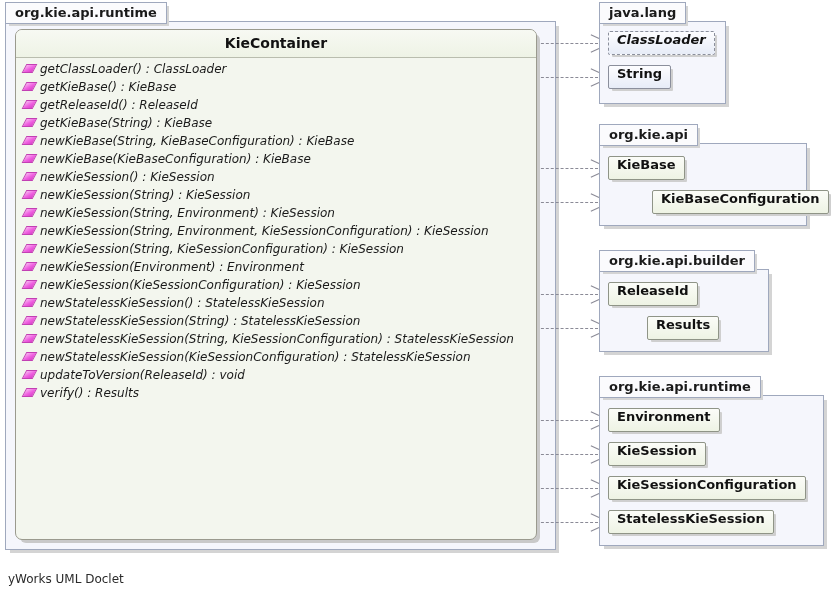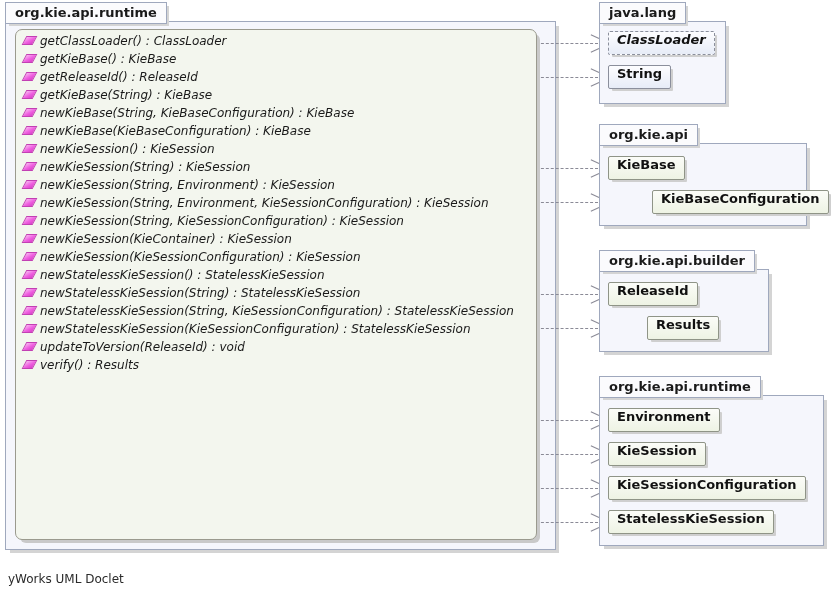--- a/index.html
+++ b/index.html
@@ -146,20 +146,21 @@
 
   <div class="edge" style="left:536px; top:522px; width:62px;"></div>
   <div class="arrow" style="left:590px; top:517px;"></div>
 
   <div class="pkg" style="left:5px; top:2px;">
     <div class="pkg-tab">org.kie.api.runtime</div>
     <div class="pkg-body" style="left:0; top:19px; width:551px; height:529px;"></div>
   </div>
 
   <div class="classnode" style="left:15px; top:29px; width:522px; height:511px;">
+    <div class="class-header">KieContainer</div>
     <div class="members">
       <div class="member">
           <span class="m-icon"></span>
           <span>getClassLoader() : ClassLoader</span>
         </div>
       <div class="member">
           <span class="m-icon"></span>
           <span>getKieBase() : KieBase</span>
         </div>
       <div class="member">
@@ -193,21 +194,21 @@
       <div class="member">
           <span class="m-icon"></span>
           <span>newKieSession(String, Environment, KieSessionConfiguration) : KieSession</span>
         </div>
       <div class="member">
           <span class="m-icon"></span>
           <span>newKieSession(String, KieSessionConfiguration) : KieSession</span>
         </div>
       <div class="member">
           <span class="m-icon"></span>
-          <span>newKieSession(KieContainer) : KieSession</span>
+          <span>newKieSession(Environment) : Environment</span>
         </div>
       <div class="member">
           <span class="m-icon"></span>
           <span>newKieSession(KieSessionConfiguration) : KieSession</span>
         </div>
       <div class="member">
           <span class="m-icon"></span>
           <span>newStatelessKieSession() : StatelessKieSession</span>
         </div>
       <div class="member">

